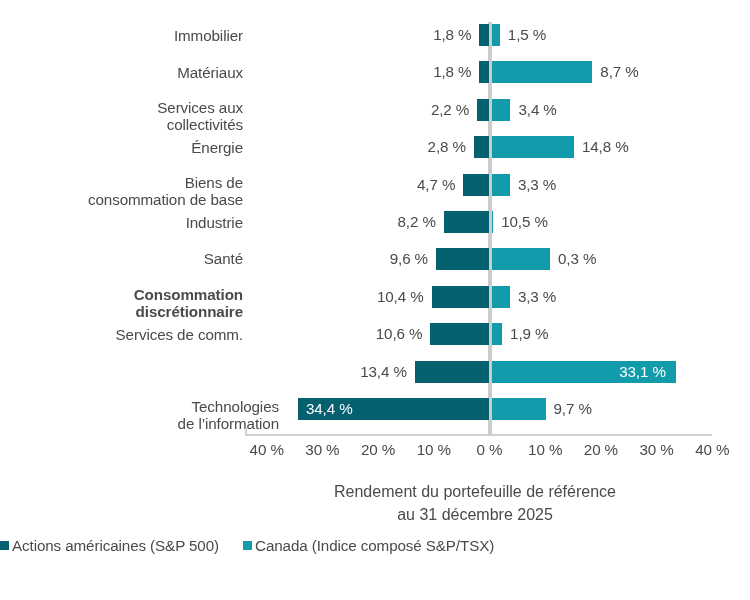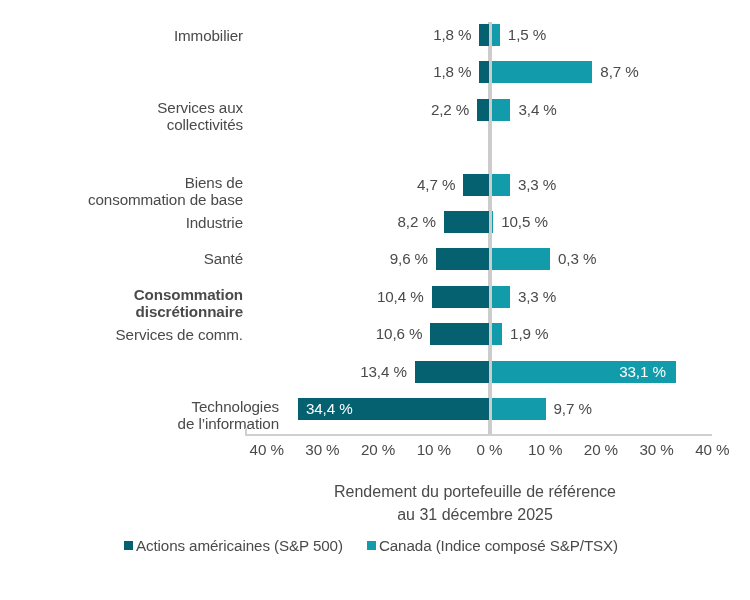--- a/index.html
+++ b/index.html
@@ -129,21 +129,20 @@
   }
   .caption .c2 { display: block; }
 
   
   .legend {
     position: absolute;
     left: 0;
     top: 537px;
     width: 742px;
     display: flex;
-    justify-content: center;
     align-items: center;
     gap: 24px;
   }
   .legend-item {
     display: flex;
     align-items: center;
     font-size: 15.2px;
     color: #4a4a4a;
     letter-spacing: -0.1px;
   }
@@ -163,31 +162,39 @@
 
   <div class="plot" id="plot">
       <div class="row" style="top: 2px;">
         <div class="cat-label" style="top: 3px;"><span class="l1">Immobilier</span></div>
         <div class="bar left" style="left: 479.474px; width: 10.026px; top: 0px;"></div>
         <div class="bar right" style="left: 491.5px; width: 8.355px; top: 0px;"></div>
         <div class="val left-out" style="top: 0px; left: 349.474px; width: 122px;">1,8 %</div>
         <div class="val right-out" style="top: 0px; left: 507.855px;">1,5 %</div>
       </div>
       <div class="row" style="top: 39.4px;">
+        <div class="cat-label" style="top: 3px;"><span class="l1">Matériaux</span></div>
         <div class="bar left" style="left: 479.474px; width: 10.026px; top: 0px;"></div>
         <div class="bar right" style="left: 491.5px; width: 100.817px; top: 0px;"></div>
         <div class="val left-out" style="top: 0px; left: 349.474px; width: 122px;">1,8 %</div>
         <div class="val right-out" style="top: 0px; left: 600.317px;">8,7 %</div>
       </div>
       <div class="row" style="top: 76.8px;">
         <div class="cat-label" style="top: 0px;"><span class="l1">Services aux</span><span class="l2">collectivités</span></div>
         <div class="bar left" style="left: 477.246px; width: 12.254px; top: 0px;"></div>
         <div class="bar right" style="left: 491.5px; width: 18.938px; top: 0px;"></div>
         <div class="val left-out" style="top: 0px; left: 347.246px; width: 122px;">2,2 %</div>
         <div class="val right-out" style="top: 0px; left: 518.438px;">3,4 %</div>
+      </div>
+      <div class="row" style="top: 114.2px;">
+        <div class="cat-label" style="top: 3px;"><span class="l1">Énergie</span></div>
+        <div class="bar left" style="left: 473.904px; width: 15.596px; top: 0px;"></div>
+        <div class="bar right" style="left: 491.5px; width: 82.436px; top: 0px;"></div>
+        <div class="val left-out" style="top: 0px; left: 343.904px; width: 122px;">2,8 %</div>
+        <div class="val right-out" style="top: 0px; left: 581.936px;">14,8 %</div>
       </div>
       <div class="row" style="top: 151.6px;">
         <div class="cat-label" style="top: 0px;"><span class="l1">Biens de</span><span class="l2">consommation de base</span></div>
         <div class="bar left" style="left: 463.321px; width: 26.179px; top: 0px;"></div>
         <div class="bar right" style="left: 491.5px; width: 18.381px; top: 0px;"></div>
         <div class="val left-out" style="top: 0px; left: 333.321px; width: 122px;">4,7 %</div>
         <div class="val right-out" style="top: 0px; left: 517.881px;">3,3 %</div>
       </div>
       <div class="row" style="top: 189px;">
         <div class="cat-label" style="top: 3px;"><span class="l1">Industrie</span></div>

